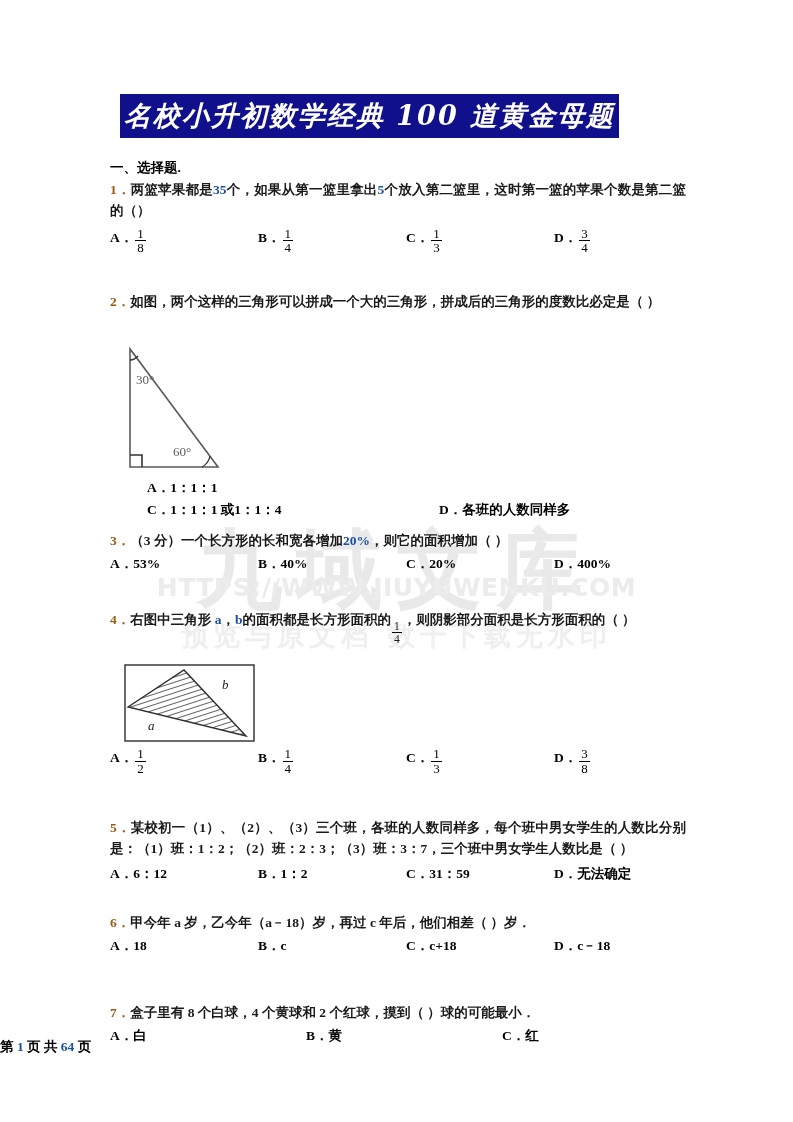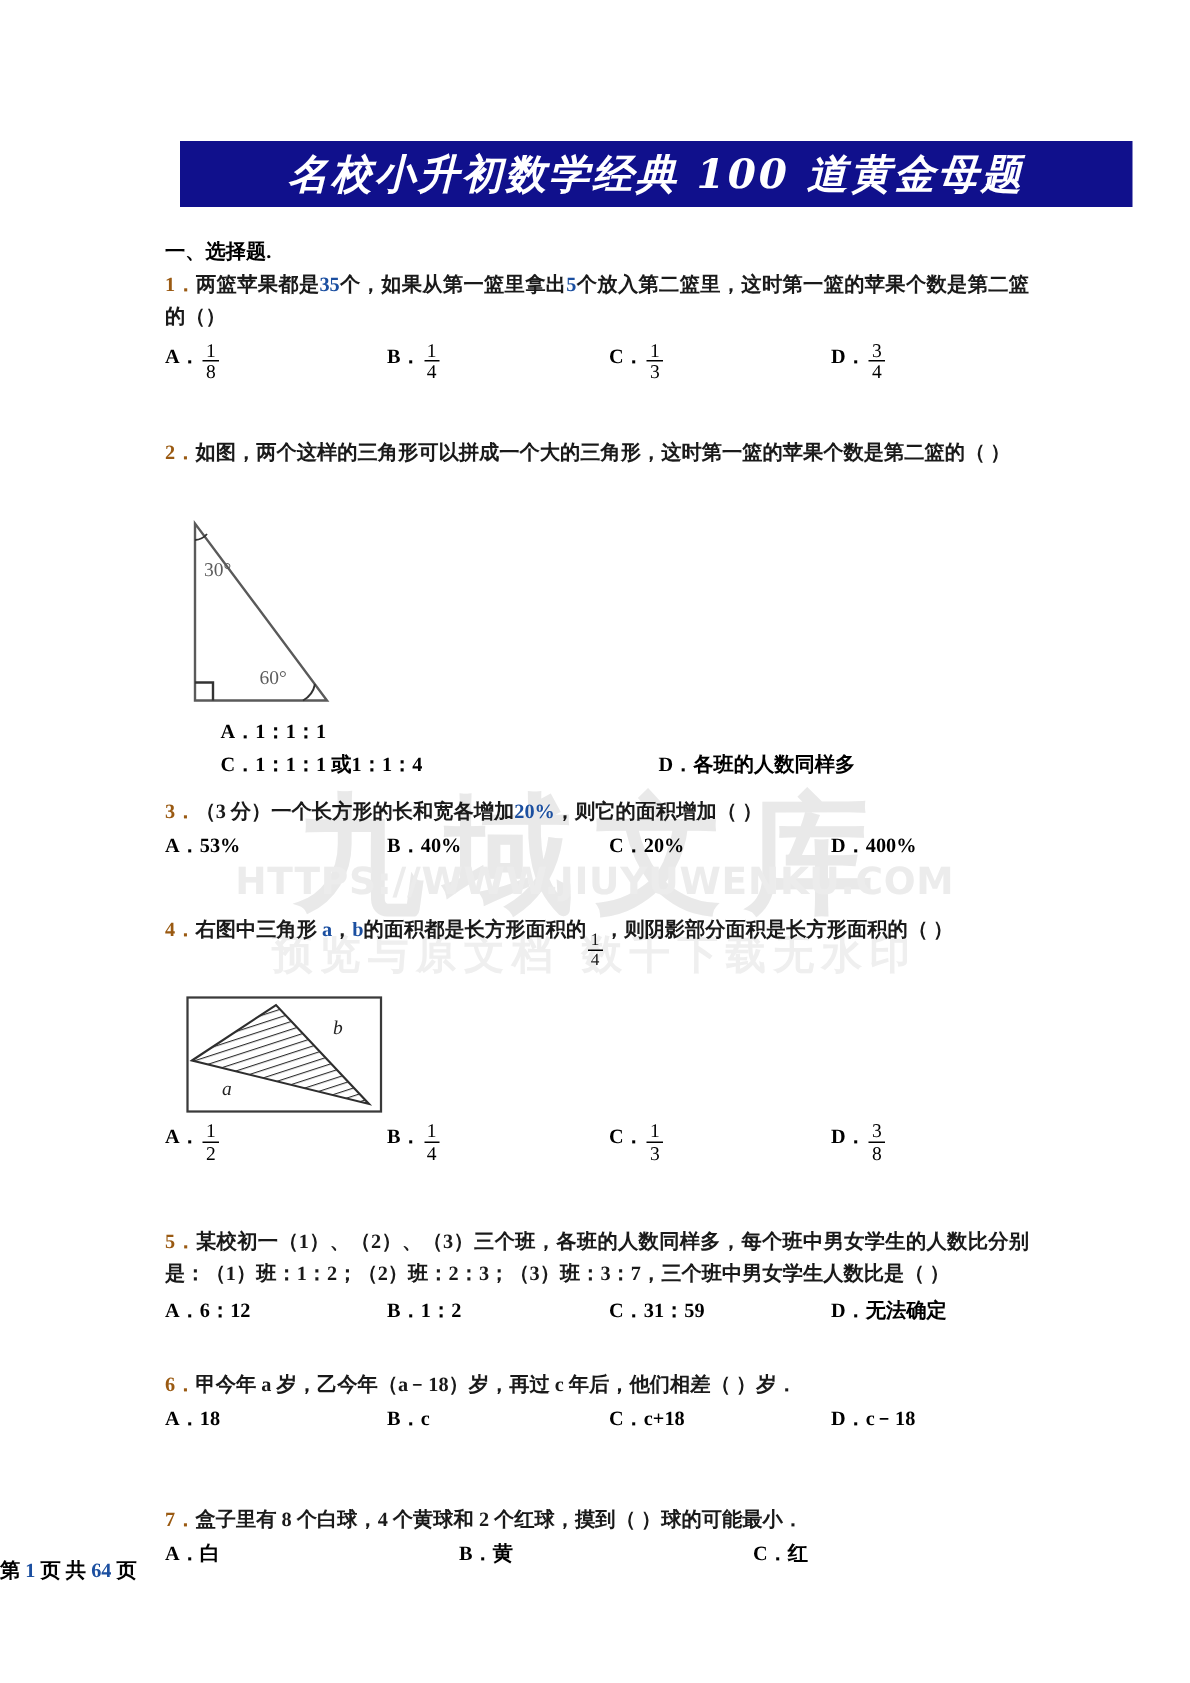--- a/index.html
+++ b/index.html
@@ -69,21 +69,21 @@
     left: 110px;
     top: 0;
     width: 576px;
     z-index: 2;
   }
 
   .title-banner {
     position: absolute;
     left: 120px;
     top: 94px;
-    width: 635px;
+    width: 499px;
     height: 44px;
     background: #10108c;
     display: flex;
     align-items: center;
     justify-content: center;
     z-index: 3;
   }
   .title-text {
     color: #ffffff;
     font-family: "DejaVu Serif", serif;
@@ -214,21 +214,21 @@
           <span class="frac">
             <span class="n">3</span>
             <span class="d">4</span>
           </span>
         </div>
       </div>
     </div>
 
     <div style="position:absolute; top:292px; left:0; width:576px;">
       <div class="q">
-        <span class="qnum">2．</span><span>如图，两个这样的三角形可以拼成一个大的三角形，这时第一篮的苹果个数是第二篮的（    ）</span>
+        <span class="qnum">2．</span><span>如图，两个这样的三角形可以拼成一个大的三角形，拼成后的三角形的度数比必定是（    ）</span>
       </div>
     </div>
 
     <div class="figure" style="position:absolute; top:343px; left:12px;">
       <svg width="120" height="132" viewBox="0 0 120 132">
         <polygon points="8,6 8,124 96,124" fill="#ffffff" stroke="#5a5a5a" stroke-width="1.6"></polygon>
 
         <polyline points="8,112 20,112 20,124" fill="none" stroke="#333333" stroke-width="1.6"></polyline>
 
         <path d="M 8 17 A 11 11 0 0 0 16 13" fill="none" stroke="#333333" stroke-width="1.3"></path>

